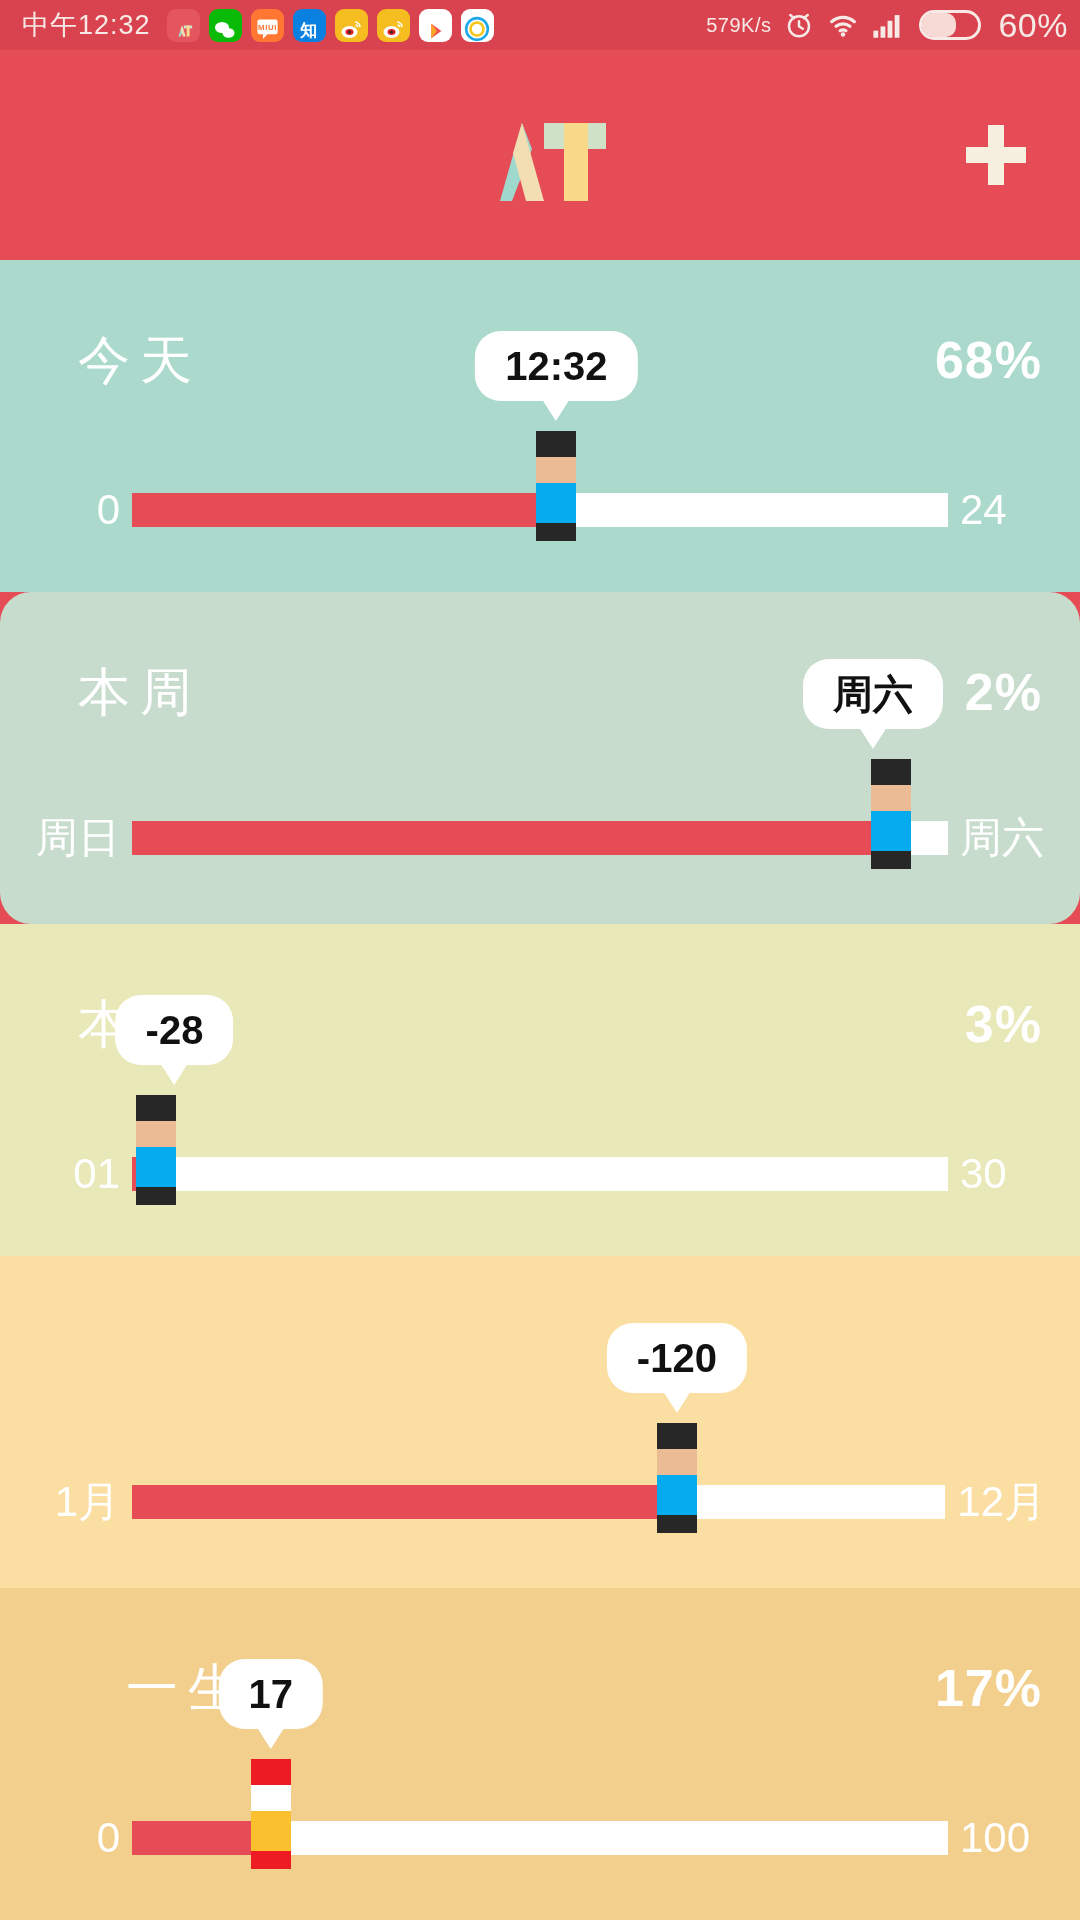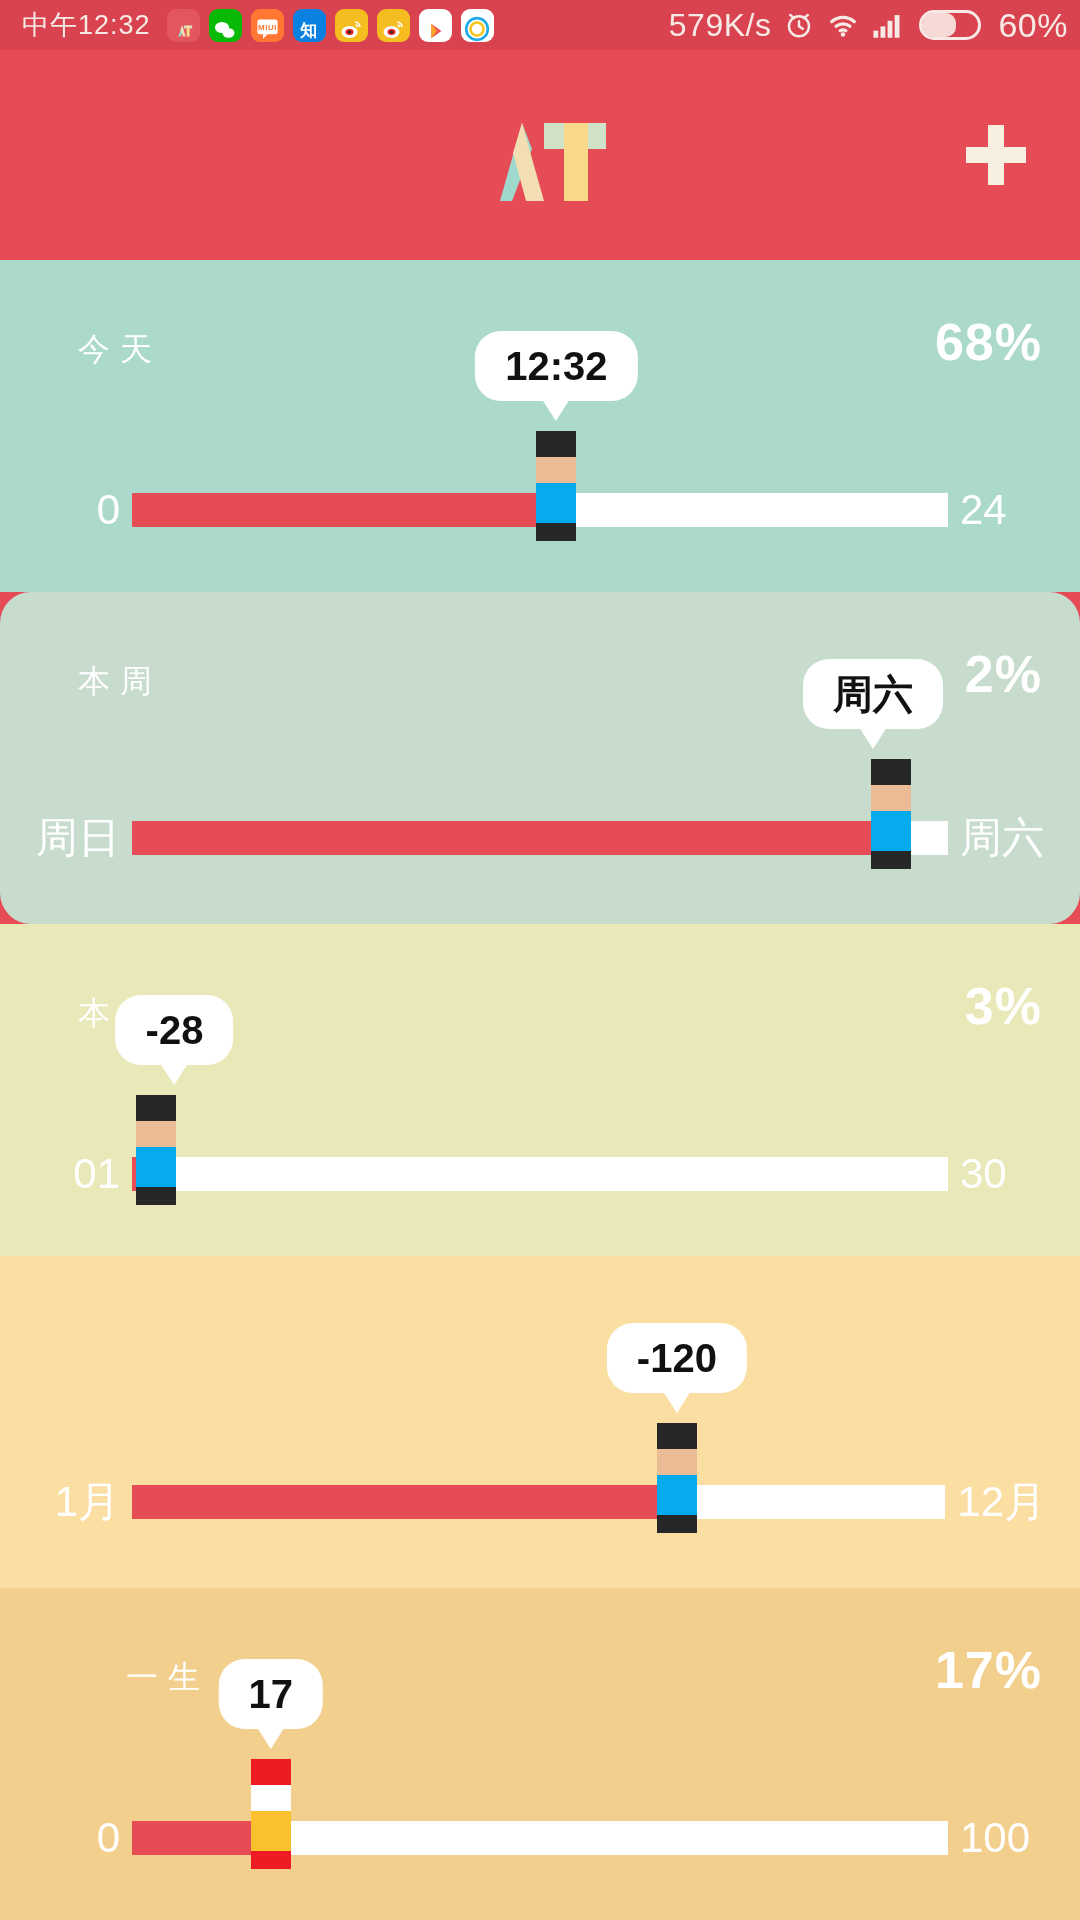--- a/index.html
+++ b/index.html
@@ -26,21 +26,21 @@
   }
   .ic-at   { background:#e4565f; color:#f2d9c0; font-size:17px; letter-spacing:-1px;}
   .ic-wechat { background:#09bb07; }
   .ic-miui { background:#ff7733; color:#fff; font-size:11px; font-weight:bold; }
   .ic-zhihu{ background:#0a80e0; color:#fff; font-size:17px; }
   .ic-weibo{ background:#f5bd20; }
   .ic-play { background:#ffffff; }
   .ic-circle{ background:#ffffff; }
   .sb-spacer { flex:1; }
   .sb-right { display:flex; align-items:center; gap:13px; }
-  .sb-speed { font-size:32px; color:#f7eae6; letter-spacing:.5px; }
+  .sb-speed { font-size:20px; color:#f7eae6; letter-spacing:.5px; }
   .sb-ico { display:flex; align-items:center; }
   .battery {
     width:62px; height:30px; border:3px solid #f7eae6; border-radius:15px;
     position:relative; display:flex; align-items:center; padding:3px;
   }
   .battery .fill { height:100%; background:#f7d9d6; border-radius:10px; margin-left:auto; }
   .sb-batt-pct { font-size:34px; color:#f7eae6; margin-left:4px; }
 
   
   .header {
@@ -57,21 +57,21 @@
   .plus-btn .h { position:absolute; width:60px; height:16px; background:#f7efe0; }
   .plus-btn .v { position:absolute; width:16px; height:60px; background:#f7efe0; }
 
   
   .cards { flex:1; display:flex; flex-direction:column; }
   .card { position:relative; display:flex; flex-direction:column; justify-content:flex-start; }
   .card-top {
     display:flex; align-items:baseline; justify-content:space-between;
     padding:52px 38px 0 78px;
   }
-  .card-title { color:#ffffff; font-size:32px; letter-spacing:10px; font-weight:normal; }
+  .card-title { color:#ffffff; font-size:52px; letter-spacing:10px; font-weight:normal;margin-top:14px; }
   .card-pct   { color:#ffffff; font-size:52px; font-weight:bold; letter-spacing:1px; }
 
   .bar-row {
     position:absolute; left:0; right:0; bottom:58px;
     display:flex; align-items:center; padding:0 34px;
   }
   .edge-label { color:#ffffff; font-size:42px; flex:0 0 auto; white-space:nowrap; }
   .edge-left  { margin-right:12px; text-align:right; min-width:86px; }
   .edge-right { margin-left:12px; text-align:left;  min-width:86px; }
 

